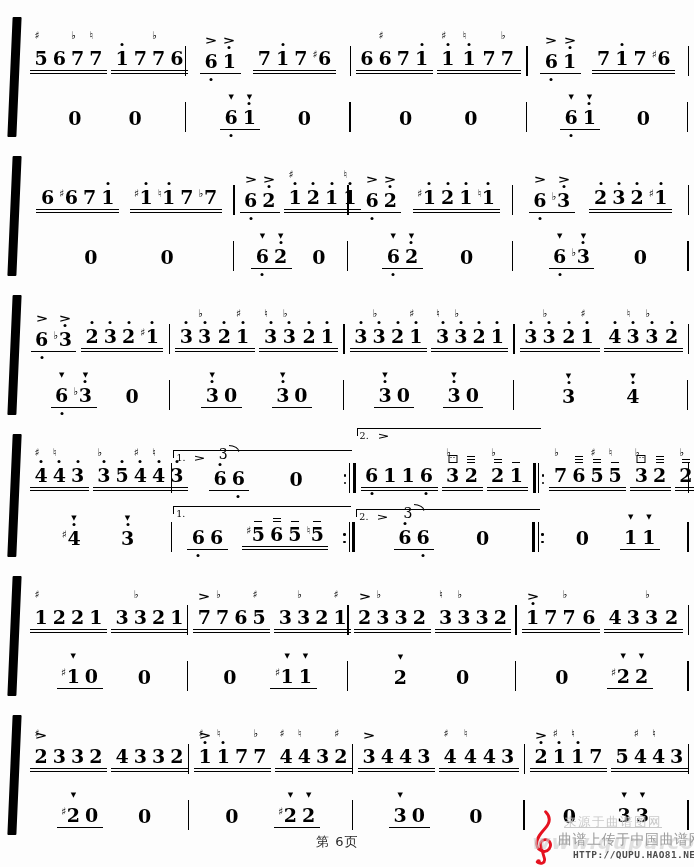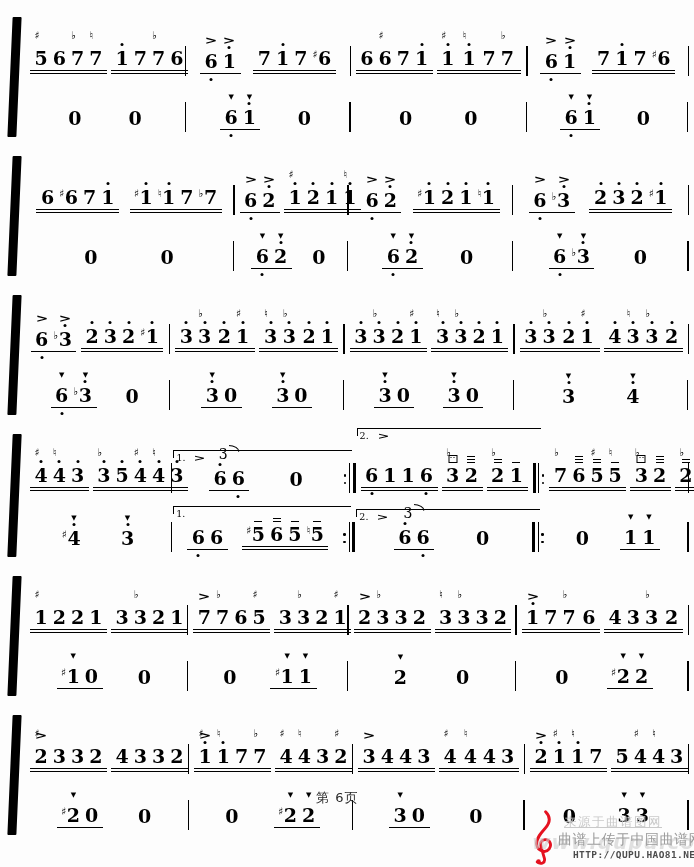--- a/index.html
+++ b/index.html
@@ -44,21 +44,21 @@
   .trip{position:absolute;left:50%;transform:translateX(-50%);bottom:calc(100% + 8px);
         display:flex;align-items:flex-start;font:400 14px "DejaVu Serif",serif;line-height:1;}
   .trip i{display:block;width:10px;height:6px;border:1.1px solid #000;border-bottom:none;border-left:none;
           border-radius:0 100% 0 0;margin:-2px 0 0 1px;}
   
   .measure.volta::before{content:"";position:absolute;top:-3px;left:0;right:-9px;height:7px;
         border-top:1.2px solid #000;border-left:1.2px solid #000;}
   .vlabel{position:absolute;top:-1px;left:3px;font:400 9.5px "DejaVu Serif",serif;}
   .vacc{position:absolute;top:-1px;left:22px;font:700 11px "DejaVu Sans",sans-serif;transform:scale(1.3,.75);}
   
-  .footer-page{position:absolute;left:316px;top:789px;font:13px "DejaVu Sans",sans-serif;color:#2a2a2a;letter-spacing:1px;}
+  .footer-page{position:absolute;left:316px;top:833px;font:13px "DejaVu Sans",sans-serif;color:#2a2a2a;letter-spacing:1px;}
   .watermark{position:absolute;left:528px;top:808px;width:166px;height:59px;}
   .clef{position:absolute;left:2px;top:2px;}
   .wmov{position:absolute;left:4px;top:22px;font:700 italic 20px "DejaVu Sans",sans-serif;
         color:rgba(206,206,206,.62);letter-spacing:1px;white-space:nowrap;}
   .wm1{position:absolute;left:36px;top:6px;font-size:12.5px;color:#c9c9c9;letter-spacing:1.5px;white-space:nowrap;text-decoration:underline;}
   .wm2{position:absolute;left:30px;top:23px;font-size:14px;color:#9b9b9b;letter-spacing:.5px;white-space:nowrap;}
   .wm3{position:absolute;left:45px;top:41px;font:700 9.5px "DejaVu Sans Mono",monospace;color:#4c4c4c;
        letter-spacing:.4px;white-space:nowrap;}
 </style>
 </head>

